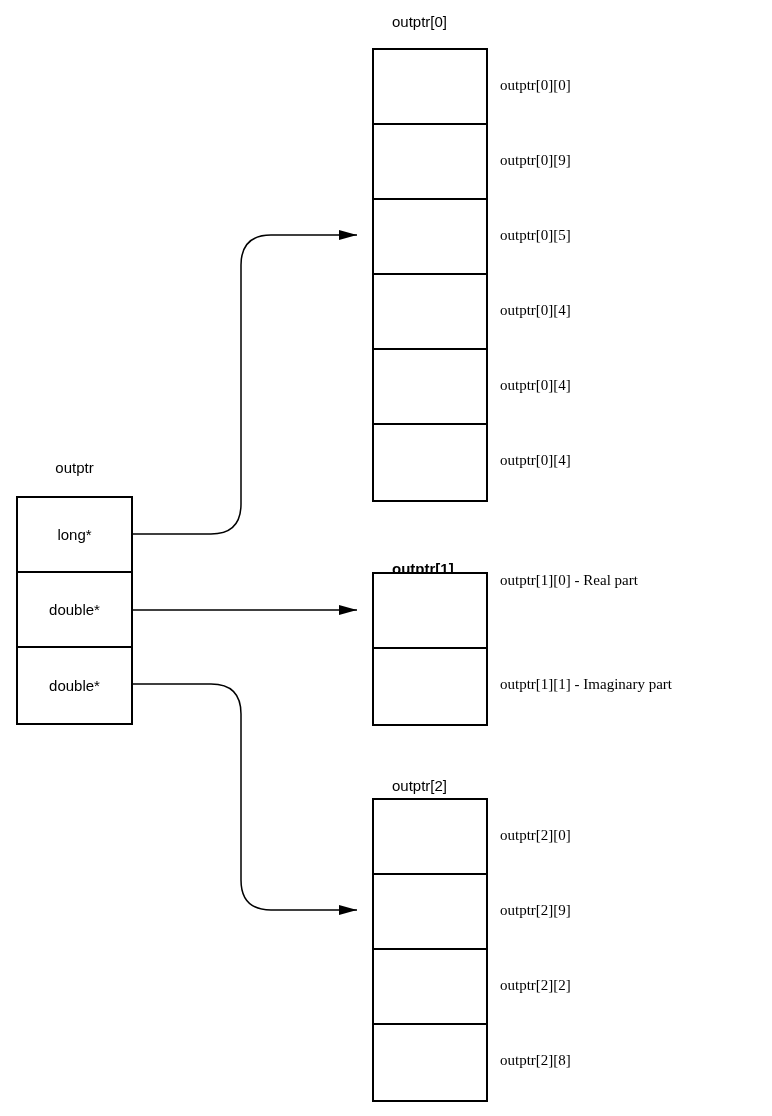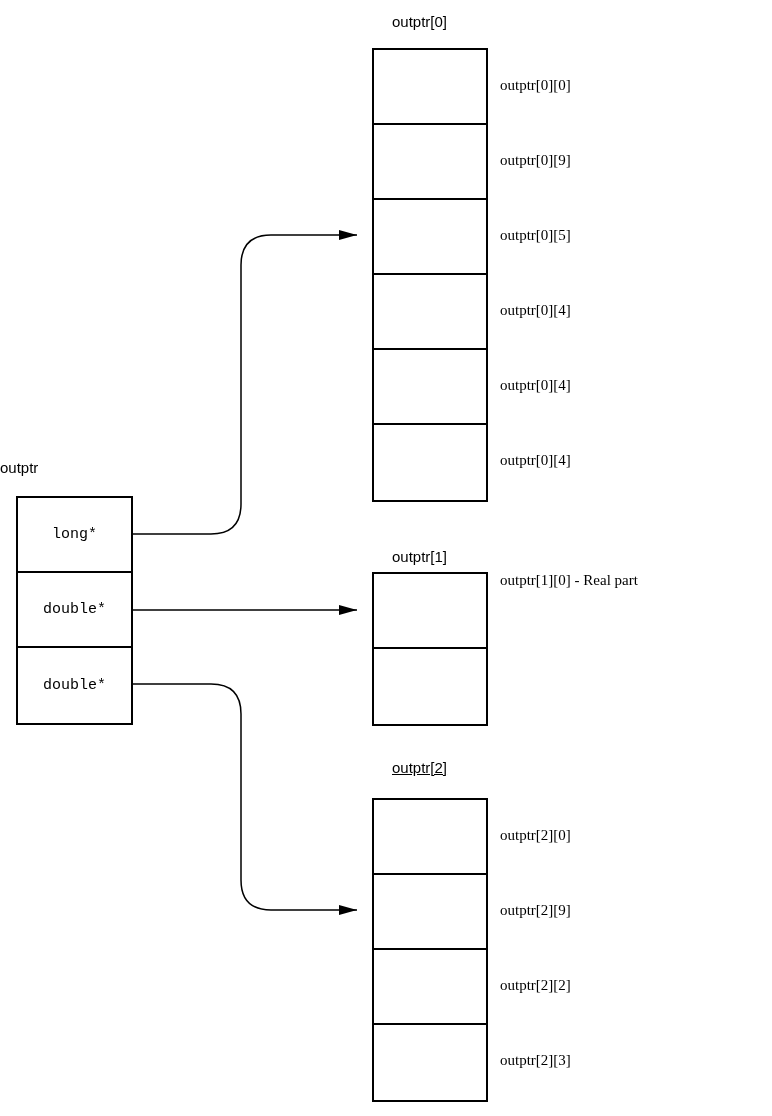--- a/index.html
+++ b/index.html
@@ -23,21 +23,20 @@
     top: 0;
     width: 772px;
     height: 1116px;
     pointer-events: none;
   }
   .memtable {
     position: absolute;
     border: 2px solid #000000;
     background: #ffffff;
     box-sizing: content-box;
-    font-family: Liberation Mono, monospace;
   }
   .memtable .cell {
     box-sizing: border-box;
     height: 75px;
     border-bottom: 2px solid #000000;
     display: flex;
     align-items: center;
     justify-content: center;
     white-space: nowrap;
   }
@@ -56,30 +55,31 @@
   .arr-0 { top: 48px; }
   .arr-1 { top: 572px; }
   .arr-2 { top: 798px; }
   .title {
     position: absolute;
     height: 20px;
     line-height: 20px;
     white-space: nowrap;
   }
   .ptr-title {
-    left: 0;
+    left: 16px;
     top: 458px;
     width: 117px;
+    text-align: center;
   }
   .arr-title {
     left: 392px;
   }
   .arr-title-0 { top: 12px; }
-  .arr-title-1 { top: 547px; }
-  .arr-title-2 { top: 758px; text-decoration: underline; }
+  .arr-title-1 { top: 559px; font-weight: bold; }
+  .arr-title-2 { top: 776px; }
   .row-label {
     position: absolute;
     left: 500px;
     height: 20px;
     line-height: 20px;
     white-space: nowrap;
     font-family: Liberation Serif, serif;
   }
 </style>
 </head>
@@ -120,26 +120,27 @@
   <div class="row-label" style="top:300px">outptr[0][4]</div>
   <div class="row-label" style="top:375px">outptr[0][4]</div>
   <div class="row-label" style="top:450px">outptr[0][4]</div>
 
   <div class="title arr-title arr-title-1">outptr[1]</div>
   <div class="memtable arr-table arr-1">
     <div class="cell"></div>
     <div class="cell"></div>
   </div>
   <div class="row-label" style="top:570px">outptr[1][0] - Real part</div>
+  <div class="row-label" style="top:674px">outptr[1][1] - Imaginary part</div>
 
   <div class="title arr-title arr-title-2">outptr[2]</div>
   <div class="memtable arr-table arr-2">
     <div class="cell"></div>
     <div class="cell"></div>
     <div class="cell"></div>
     <div class="cell"></div>
   </div>
   <div class="row-label" style="top:825px">outptr[2][0]</div>
   <div class="row-label" style="top:900px">outptr[2][9]</div>
   <div class="row-label" style="top:975px">outptr[2][2]</div>
-  <div class="row-label" style="top:1050px">outptr[2][3]</div>
+  <div class="row-label" style="top:1050px">outptr[2][8]</div>
 
 </div>
 
 </body></html>

